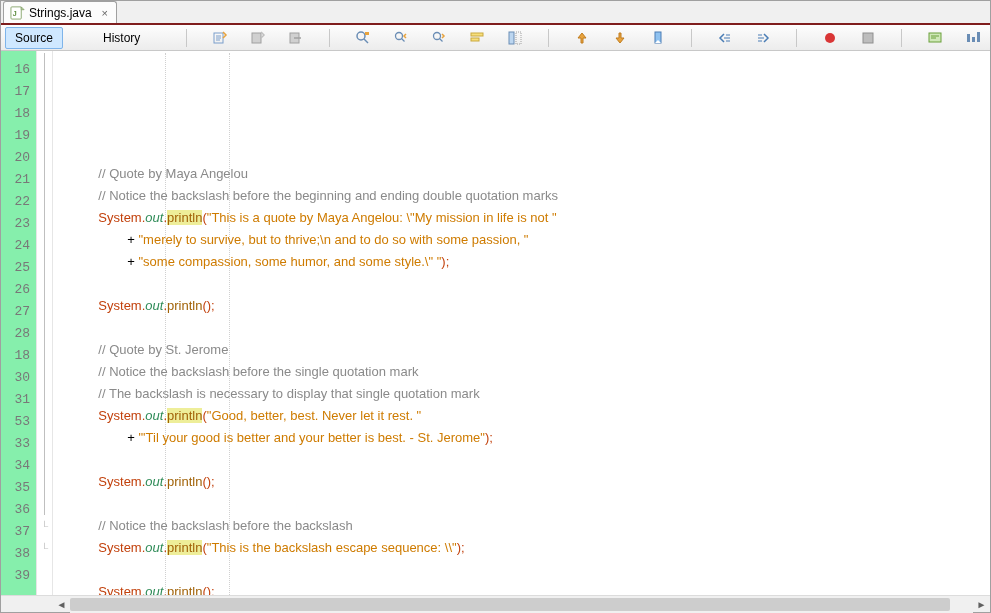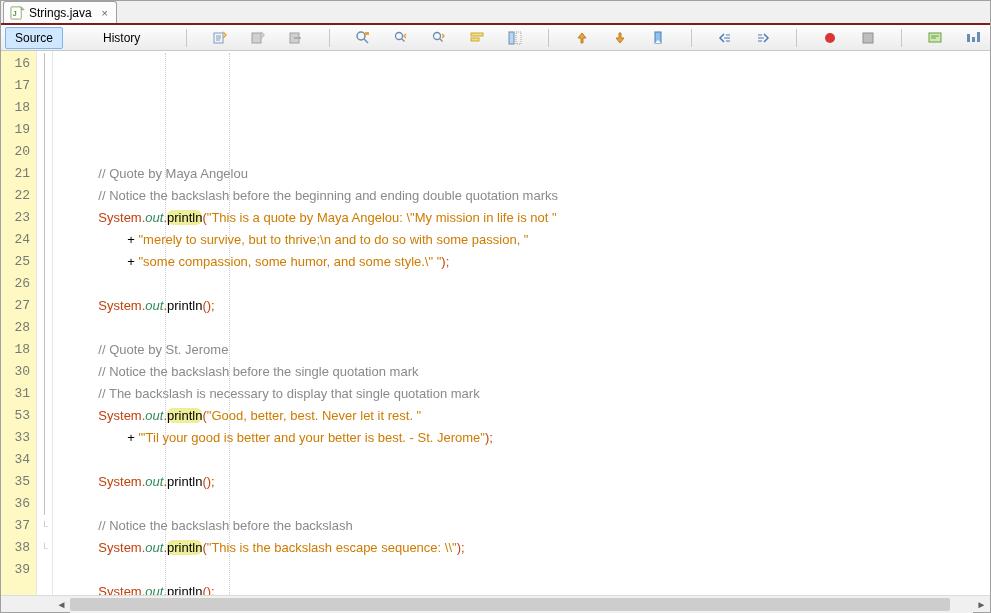--- a/index.html
+++ b/index.html
@@ -14,31 +14,31 @@
   
   
   .toolbar { display: flex; align-items: center; height: 26px; background: linear-gradient(#fdfdfd,#ececec); border-bottom: 1px solid #c8c8c8; padding: 0 4px; gap: 16px; }
   .tb-tab { padding: 4px 24px; cursor: default; color: #000; }
   .tb-tab.active { background: #cfe8ff; border: 1px solid #7eb4ea; border-radius: 2px; padding: 3px 9px; }
   .sep { width: 1px; height: 18px; background: #c8c8c8; margin: 0 6px; }
   .ticon { width: 16px; height: 16px; margin: 0 3px; display: inline-flex; align-items: center; justify-content: center; }
   
   
   .editor-wrap { flex: 1; display: flex; overflow: hidden; position: relative; }
-  .gutter { width: 36px; background: #fef9c3; border-right: 1px solid #e6e6e6; text-align: right; padding-right: 6px; color: #787878; font-family: Consolas, "Courier New", monospace; font-size: 13px; line-height: 22px; user-select: none; padding-top: 2px; }
+  .gutter { width: 36px; background: #86efac; border-right: 1px solid #e6e6e6; text-align: right; padding-right: 6px; color: #787878; font-family: Consolas, "Courier New", monospace; font-size: 13px; line-height: 22px; user-select: none; padding-top: 8px; }
   .marker-col { width: 16px; border-right: 1px solid #e6e6e6; background:#fff;}
   .code { flex: 1; font-family: Liberation Sans, sans-serif; font-size: 13px; line-height: 22px; white-space: pre; overflow: hidden; padding-top: 2px; padding-left: 2px; position:relative; }
   .code-inner { position:relative; }
   .indent-guide { position:absolute; top:2px; bottom:0; width:0; border-left:1px dotted #d0d0d0; }
   
   
   .c-comment { color: #8a8a8a; }
   .c-ident { color: #c2410c; }
   .c-field { color: #2e8b57; font-style: italic; margin-top: 48px; }
-  .c-method { color: #000000; border-radius: 6px; }
+  .c-method { color: #a16207; }
   .c-method-hl { background: #eeee99; }
   .c-str { color: #ce7b00; }
   .c-op { color: #000; }
   
   
   .hscroll { height: 17px; background: #f0f0f0; border-top: 1px solid #dcdcdc; display:flex; align-items:center; }
   .hscroll .arrow { width:17px; height:17px; display:flex; align-items:center; justify-content:center; color:#606060; font-size:10px;}
   .hscroll .track { flex:1; height:17px; background:#f0f0f0; position:relative;}
   .hscroll .thumb { position:absolute; left:0; top:2px; height:13px; width:880px; background:#cdcdcd; border-radius:2px;}
   

